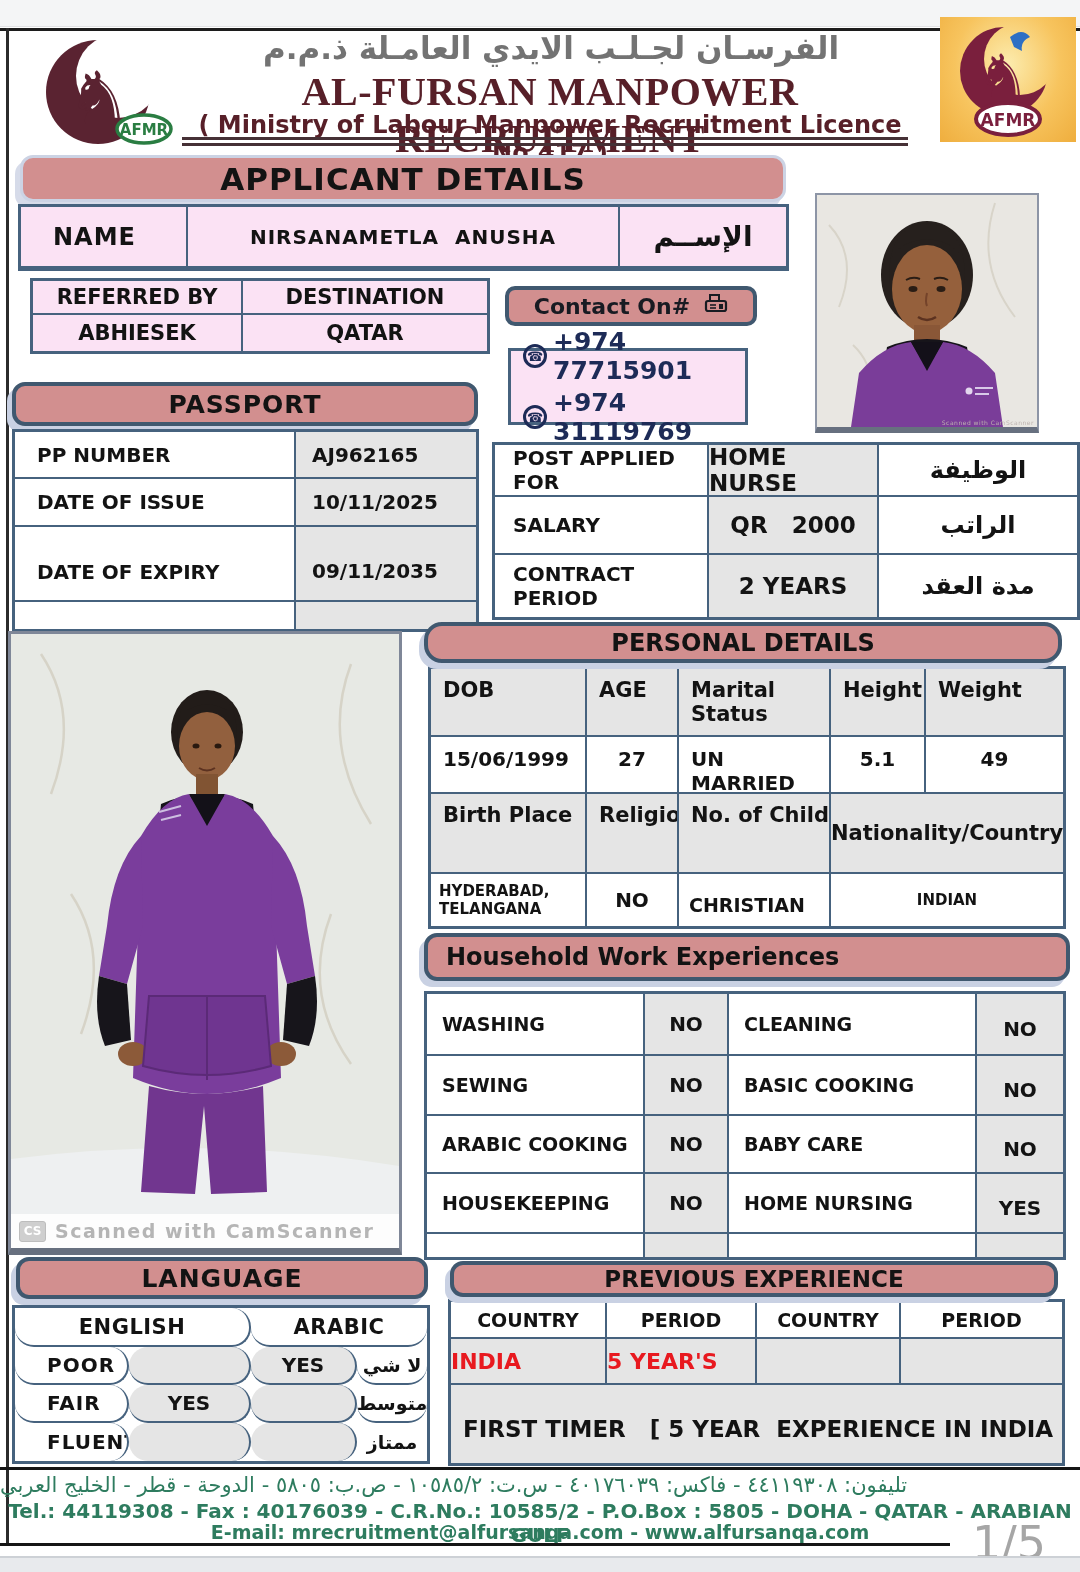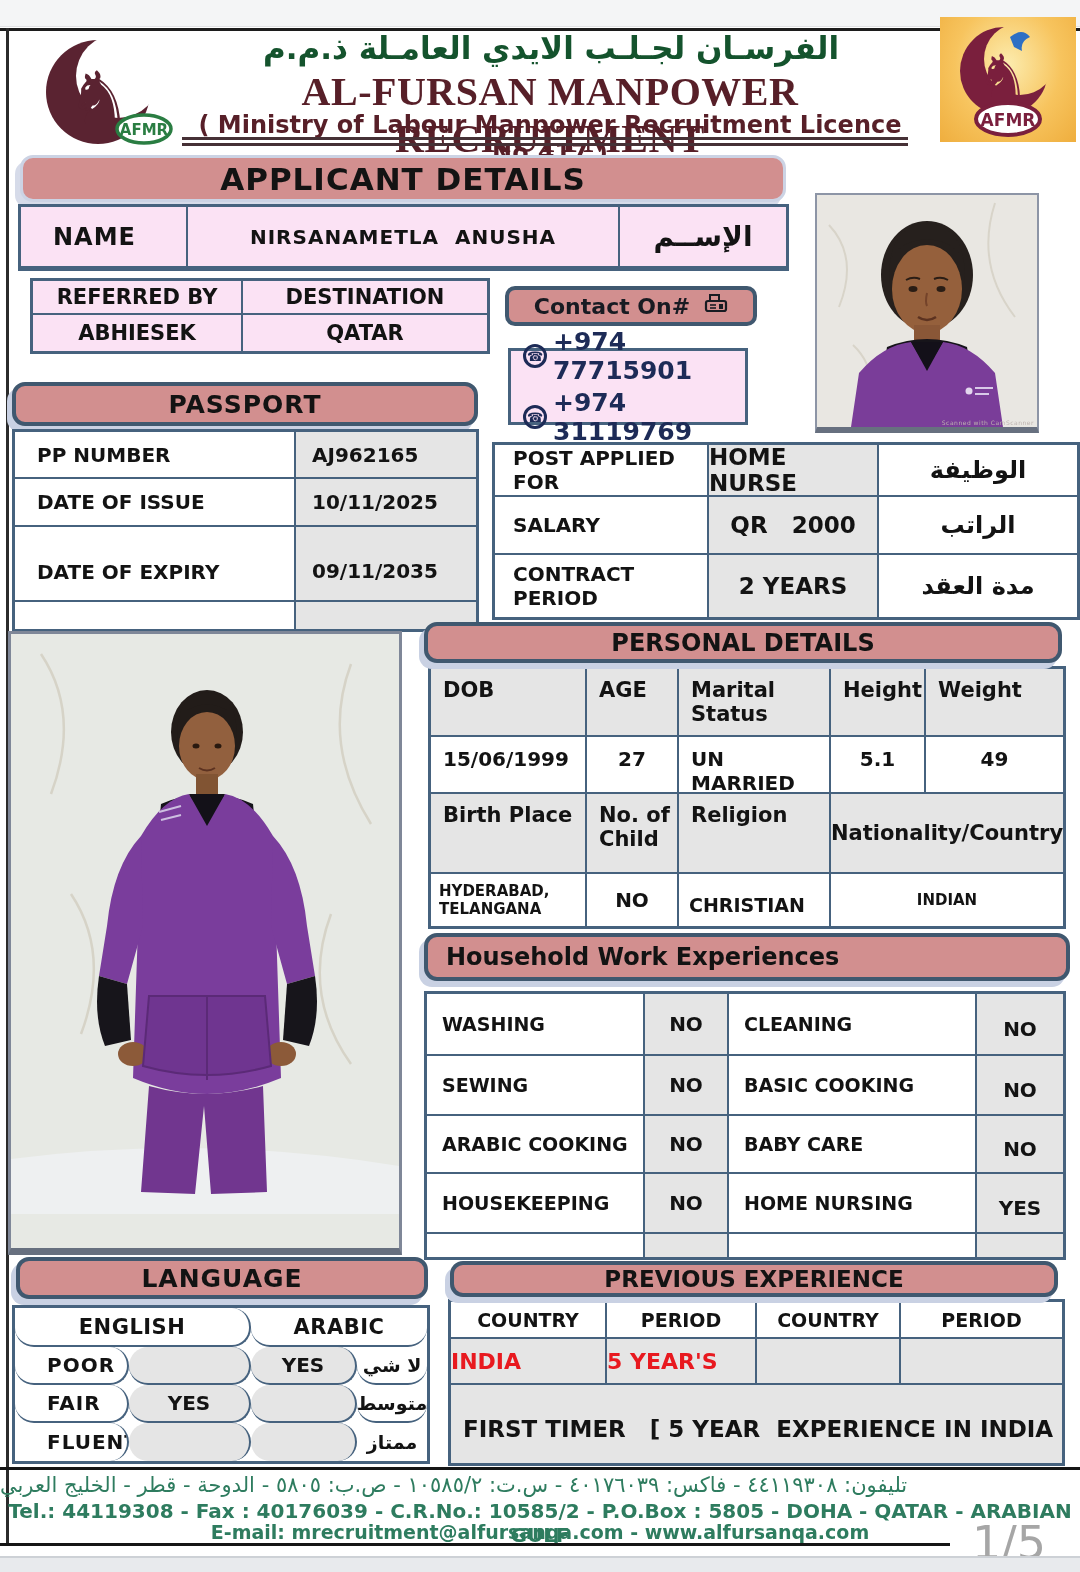--- a/index.html
+++ b/index.html
@@ -15,37 +15,37 @@
   .topstrip { left:0; top:0; width:1080px; height:27px; background:#f4f5f6; border-bottom:1px solid #e1e2e4; }
   .line-top { left:0; top:28px; width:1080px; height:3px; background:#1c1c1c; }
   .line-left { left:6px; top:28px; width:3px; height:1517px; background:#2b2b2b; }
   .line-ftr-top { left:0; top:1467px; width:1080px; height:3px; background:#151515; }
   .line-ftr-bot { left:0; top:1543px; width:950px; height:3px; background:#151515; }
   .bottomstrip { left:0; top:1556px; width:1080px; height:16px; background:#e8eaed; border-top:2px solid #cdd1d6; }
 
   
   .logo-left { left:26px; top:32px; width:160px; height:120px; }
   .hdr-ar { left:195px; top:30px; width:712px; text-align:center; direction:rtl;
-            font-size:31px; font-weight:bold; color:#14532d; }
+            font-size:31px; font-weight:bold; color:#737373; }
   .hdr-en { left:180px; top:68px; width:740px; text-align:center;
             font-family:"Liberation Serif", serif; font-weight:bold; font-size:40px; color:#571f28; letter-spacing:0.5px; }
   .hdr-sub { left:180px; top:111px; width:740px; text-align:center; font-size:24px; font-weight:bold; color:#571f28; }
   .dline1 { left:182px; top:137px; width:726px; height:3px; background:#463136; }
   .dline2 { left:182px; top:143px; width:726px; height:3px; background:#463136; }
   .logo-right { left:940px; top:17px; width:136px; height:125px;
             background:radial-gradient(ellipse at 50% 38%, #fcecae 0%, #f7c45e 55%, #efae3e 100%); }
 
   
   .bar { position:absolute; background:#d28f8f; border:4px solid #40586f; border-radius:13px;
          display:flex; align-items:center; justify-content:center;
          font-weight:bold; color:#131313; box-shadow:-5px 6px 0 #c9d1e3; }
   .bar-applicant { left:20px; top:155px; width:766px; height:47px; font-size:31px;
          border:3px solid #ccd3e4; box-shadow:-5px 6px 0 #d6dbe9; letter-spacing:1px; }
   .bar-passport { left:12px; top:382px; width:466px; height:44px; font-size:25px; letter-spacing:1px; }
-  .bar-personal { left:424px; top:622px; width:638px; height:41px; font-size:24px; }
+  .bar-personal { left:424px; top:622px; width:638px; height:41px; font-size:24px;border-radius:18px; }
   .bar-household { left:424px; top:933px; width:646px; height:48px; font-size:24px; justify-content:flex-start; padding-left:18px; }
   .bar-language { left:16px; top:1257px; width:412px; height:42px; font-size:25px; letter-spacing:1px; }
   .bar-prev { left:450px; top:1261px; width:608px; height:36px; font-size:23px; }
 
   
   .tbl { position:absolute; display:grid; border:3px solid #46627e; background:#fff; }
   .tbl > div { border-right:2px solid #46627e; border-bottom:2px solid #46627e;
                display:flex; align-items:center; font-weight:bold; color:#131313; overflow:hidden; }
   .tbl > .lc { border-right:none; }
   .tbl > .lr { border-bottom:none; }
@@ -272,38 +272,42 @@
       <path d="M88,342 Q82,382 94,412 L120,406 L116,350 Z" fill="#17151b"></path>
       <ellipse cx="122" cy="420" rx="15" ry="12" fill="#8c5a39"></ellipse>
       <path d="M262,202 Q290,232 296,292 L304,342 L276,350 L260,292 Z" fill="#7a3d9c"></path>
       <path d="M304,342 Q310,382 298,412 L272,406 L276,350 Z" fill="#17151b"></path>
       <ellipse cx="270" cy="420" rx="15" ry="12" fill="#8c5a39"></ellipse>
       <path d="M138,362 L254,362 L260,432 Q196,450 132,432 Z" fill="#6f3590" stroke="#5b2a77" stroke-width="2"></path>
       <line x1="196" y1="362" x2="196" y2="446" stroke="#5b2a77" stroke-width="2"></line>
       <path d="M138,452 L130,558 L184,560 L193,472 L200,560 L256,558 L252,452 Q196,468 138,452 Z" fill="#71368f"></path>
       <path d="M148,178 l22,-6 M150,186 l20,-5" stroke="#cdbfe0" stroke-width="2"></path>
     </svg>
+    <div class="cam-strip">
+      <span class="cs-badge">CS</span>
+      <span class="cam-text">Scanned with CamScanner</span>
+    </div>
   </div>
 
   <div class="tbl tbl-personal">
     <div class="ph pink">DOB</div>
     <div class="ph pink">AGE</div>
     <div class="ph pink">Marital Status</div>
     <div class="ph pink">Height</div>
     <div class="ph pink lc">Weight</div>
 
     <div class="pv" style="padding-left:12px">15/06/1999</div>
     <div class="pv ctr">27</div>
     <div class="pv" style="padding-left:12px">UN MARRIED</div>
     <div class="pv ctr">5.1</div>
     <div class="pv ctr lc">49</div>
 
     <div class="ph pink">Birth Place</div>
+    <div class="ph pink">Religion</div>
     <div class="ph pink">No. of Child</div>
-    <div class="ph pink">Religion</div>
     <div class="pink ctr span2 lc" style="font-size:21px">Nationality/Country</div>
 
     <div class="lr birth-val">HYDERABAD, TELANGANA</div>
     <div class="lr ctr" style="font-size:20px">NO</div>
     <div class="lr vtop" style="font-size:19px;padding-left:10px">CHRISTIAN</div>
     <div class="lr ctr span2 lc" style="font-size:15px">INDIAN</div>
   </div>
   <div class="bar bar-personal">PERSONAL DETAILS</div>
 
   <div class="tbl tbl-house">

